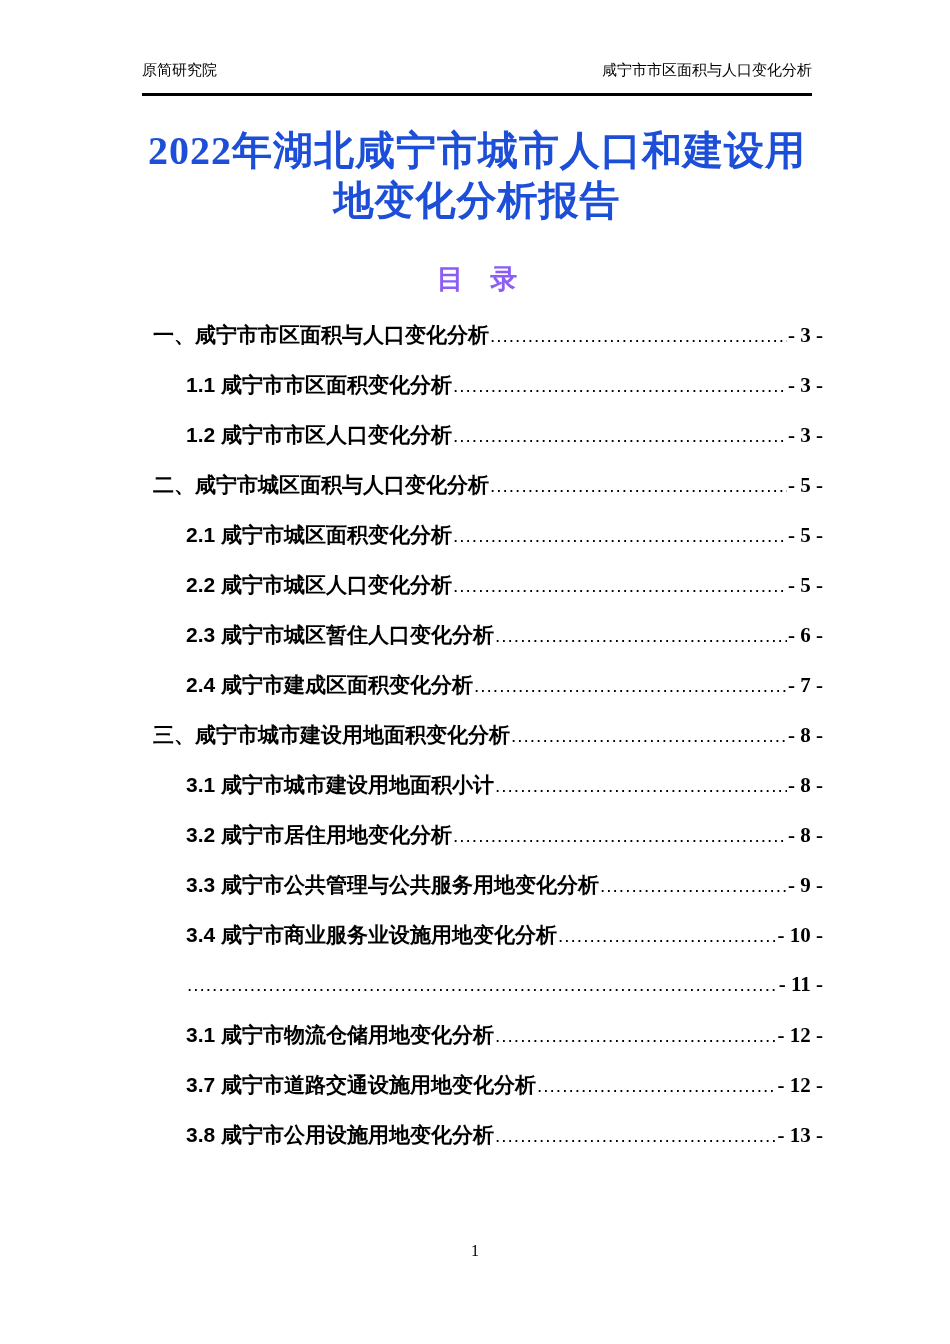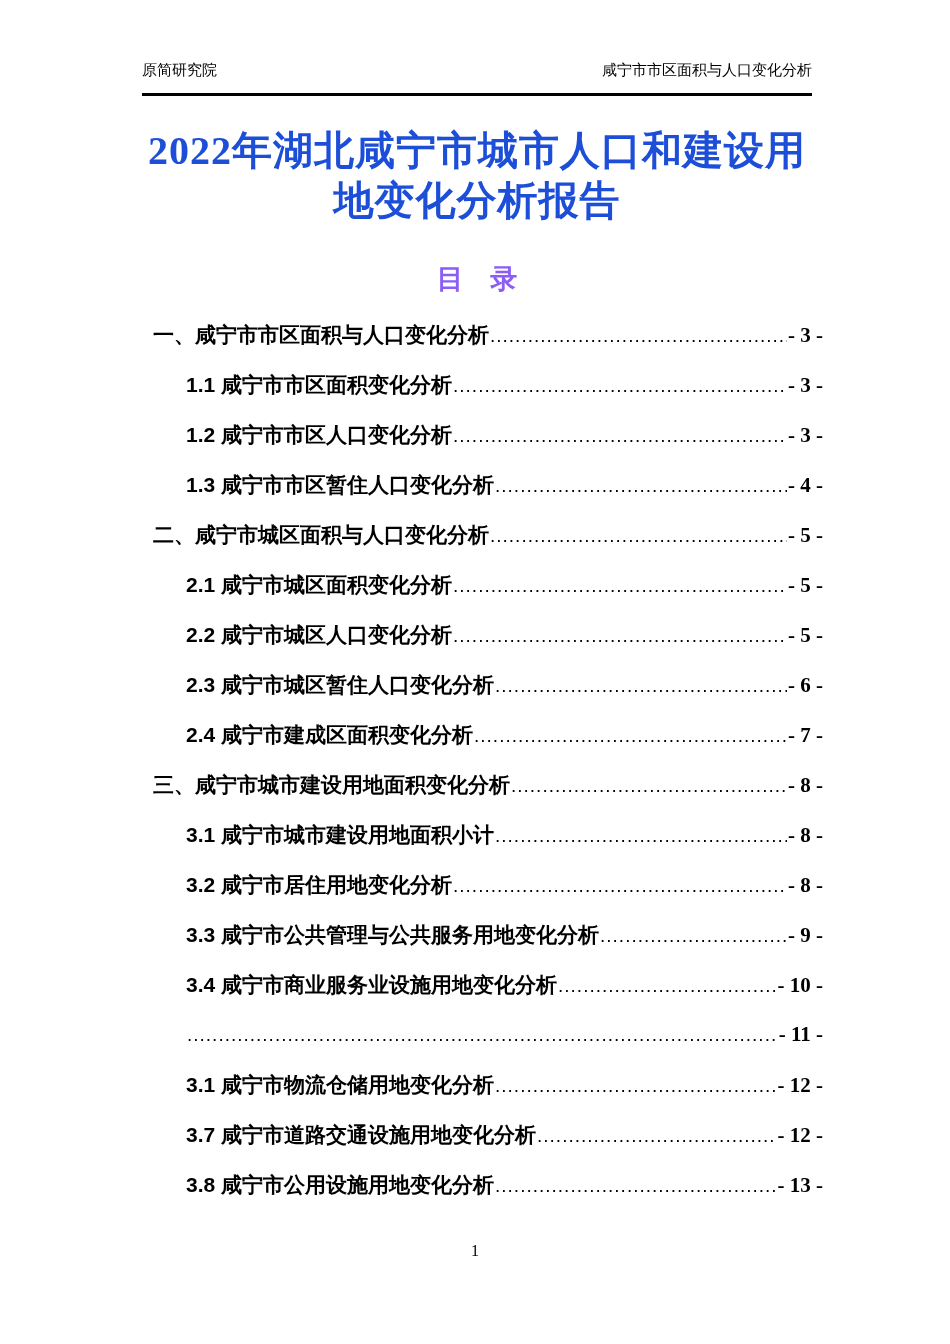--- a/index.html
+++ b/index.html
@@ -148,25 +148,20 @@
     <div class="toc-entry lvl2">
       <span class="toc-label">1.1 咸宁市市区面积变化分析</span>
       <span class="toc-dots"></span>
       <span class="toc-page">- 3 -</span>
     </div>
     <div class="toc-entry lvl2">
       <span class="toc-label">1.2 咸宁市市区人口变化分析</span>
       <span class="toc-dots"></span>
       <span class="toc-page">- 3 -</span>
     </div>
-    <div class="toc-entry lvl2">
-      <span class="toc-label">1.3 咸宁市市区暂住人口变化分析</span>
-      <span class="toc-dots"></span>
-      <span class="toc-page">- 4 -</span>
-    </div>
     <div class="toc-entry lvl1">
       <span class="toc-label">二、咸宁市城区面积与人口变化分析</span>
       <span class="toc-dots"></span>
       <span class="toc-page">- 5 -</span>
     </div>
     <div class="toc-entry lvl2">
       <span class="toc-label">2.1 咸宁市城区面积变化分析</span>
       <span class="toc-dots"></span>
       <span class="toc-page">- 5 -</span>
     </div>

